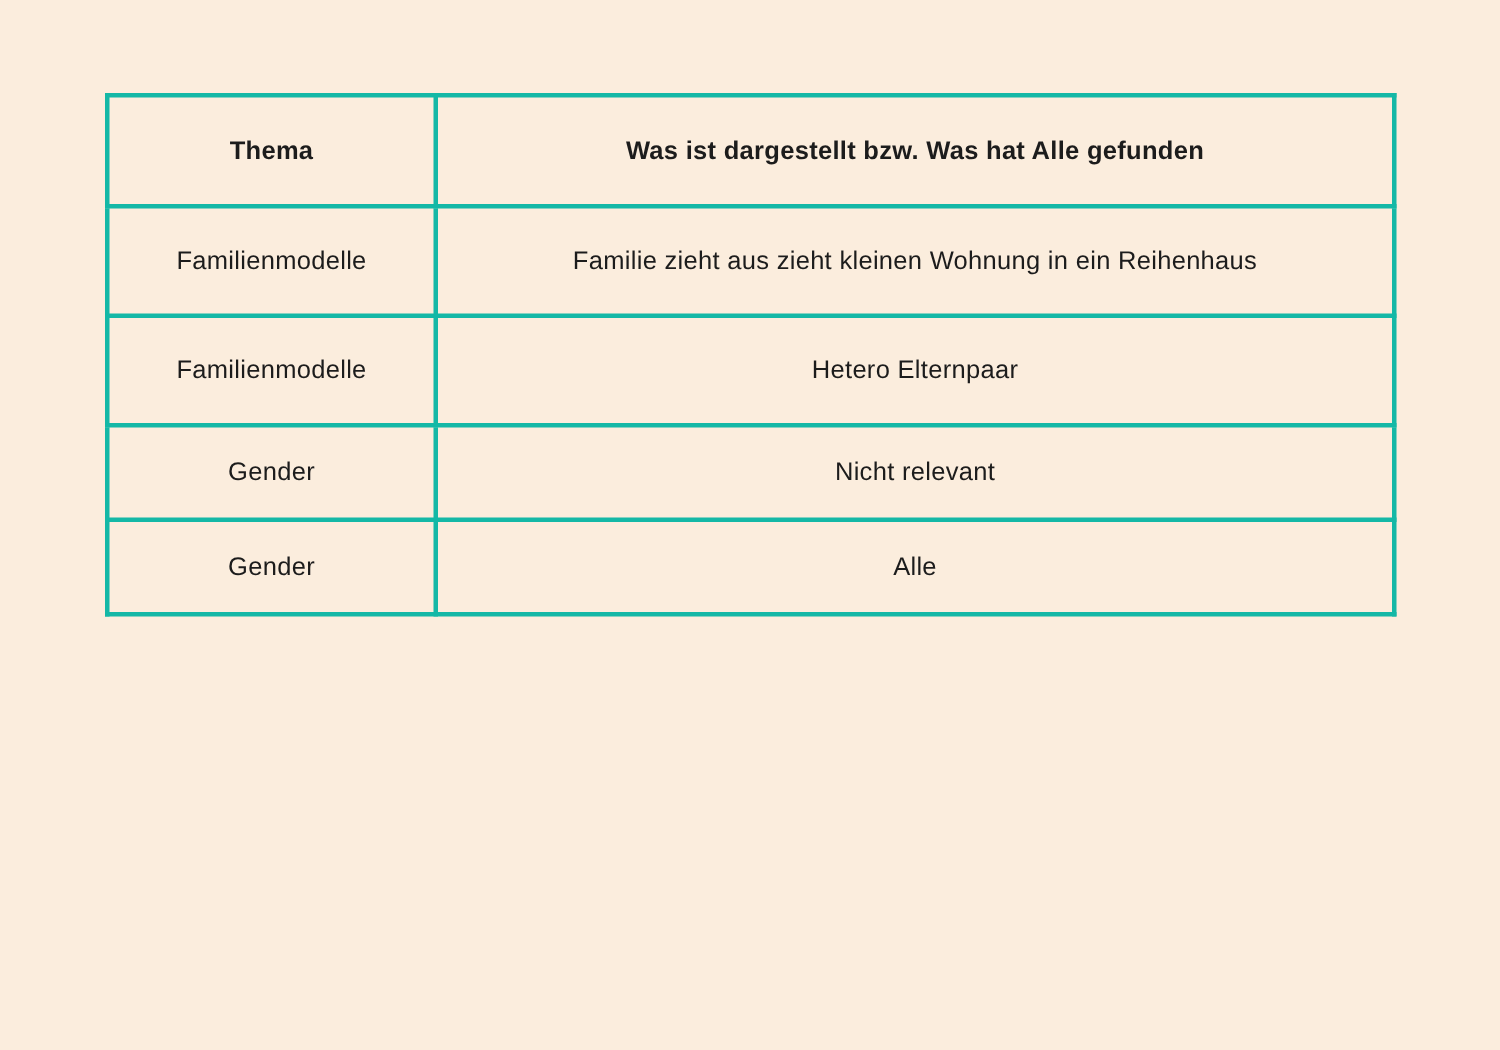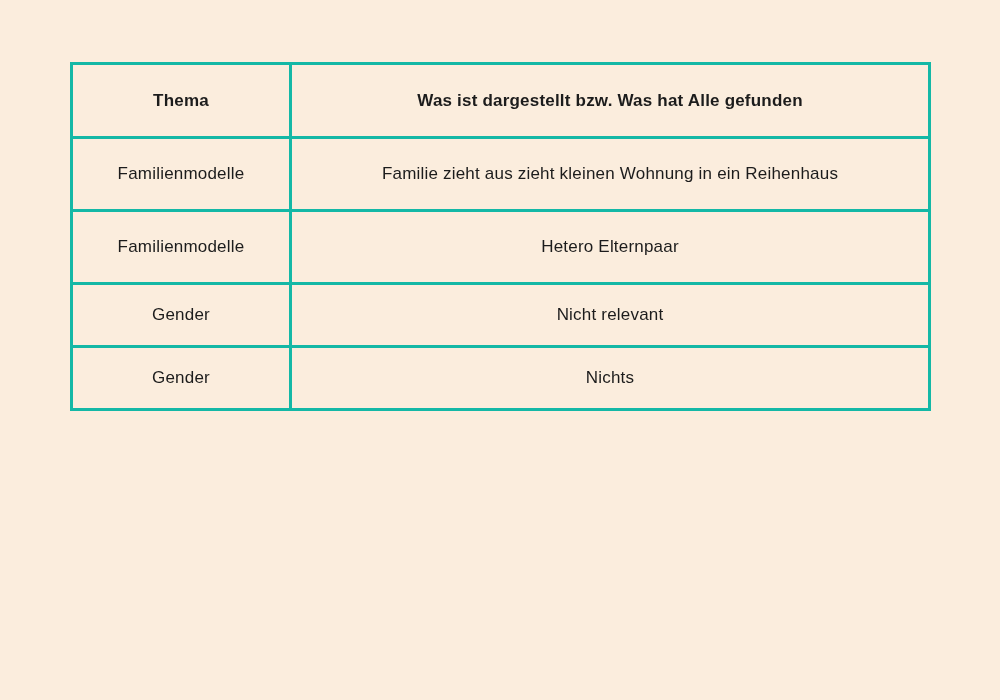--- a/index.html
+++ b/index.html
@@ -70,17 +70,17 @@
       <tr class="tall">
         <td>Familienmodelle</td>
         <td>Hetero Elternpaar</td>
       </tr>
       <tr class="short">
         <td>Gender</td>
         <td>Nicht relevant</td>
       </tr>
       <tr class="short">
         <td>Gender</td>
-        <td>Nichts</td>
+        <td>Alle</td>
       </tr>
     </tbody>
   </table>
 </div>
 
 </body></html>

